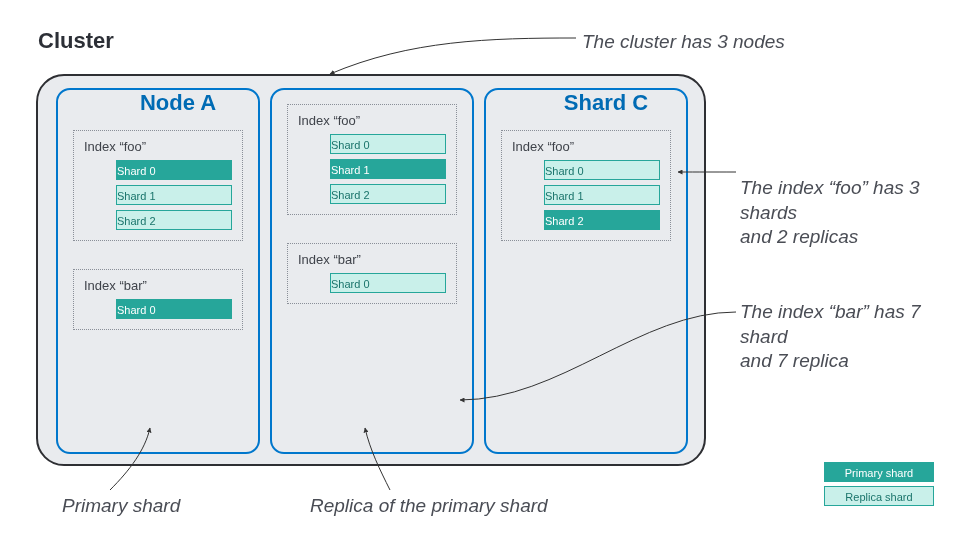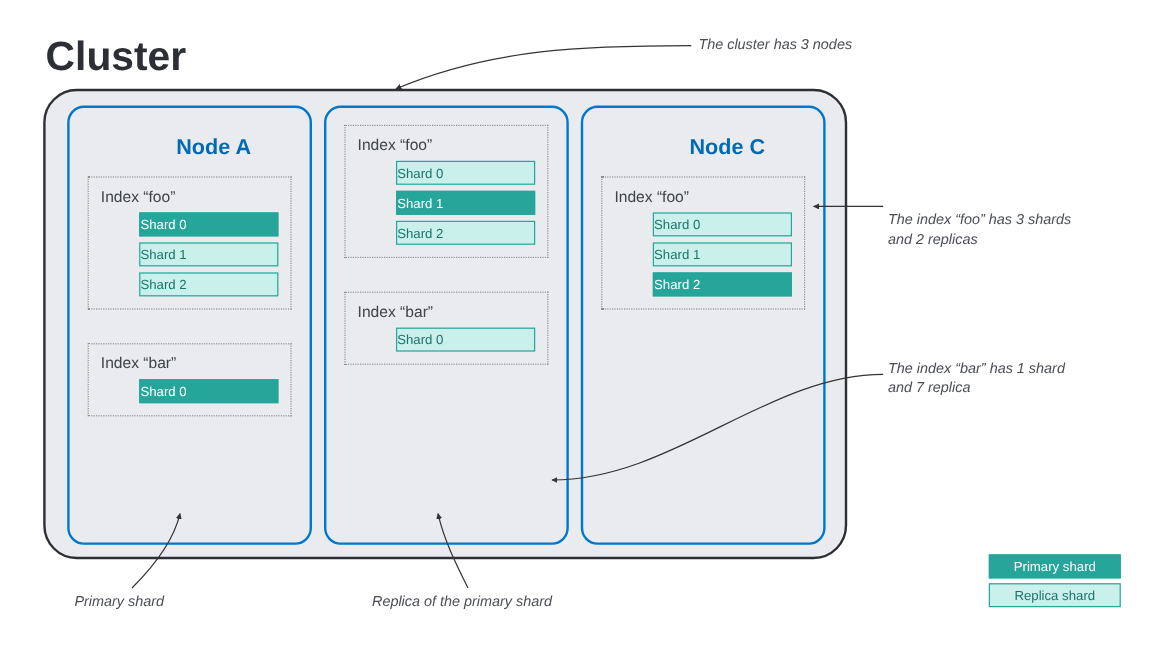--- a/index.html
+++ b/index.html
@@ -6,21 +6,21 @@
   body {
     font-family: -apple-system, BlinkMacSystemFont, "Segoe UI", Helvetica, Arial, sans-serif;
     width: 960px; height: 540px;
     background: #fff;
     position: relative;
     color: #343741;
   }
   .title {
     position: absolute;
     left: 38px; top: 28px;
-    font-size: 34px;
+    font-size: 22px;
     font-weight: 700;
     color: #2c2f36;
   }
   .cluster-box {
     position: absolute;
     left: 36px; top: 74px;
     width: 670px; height: 392px;
     border: 2px solid #2e2f33;
     border-radius: 28px;
     background: #e9ebee;
@@ -31,24 +31,24 @@
     width: 204px; height: 366px;
     border: 2px solid #0077cc;
     border-radius: 14px;
     background: #e9ebee;
     text-align: center;
   }
   .node-a { left: 18px; }
   .node-b { left: 232px; }
   .node-c { left: 446px; }
   .node-title {
-    font-size: 18px;
+    font-size: 22px;
     font-weight: 700;
     color: #006bb4;
-    margin-top: 22px;
+    margin-top: 0;
     padding-left: 40px;
   }
   .index-box {
     margin: 14px auto 0 auto;
     width: 170px;
     border: 1px dotted #8a8f98;
     padding: 8px 10px 10px 10px;
     text-align: left;
   }
   .index-box.bar { margin-top: 28px; }
@@ -64,21 +64,21 @@
     color: #fff;
     border: 1px solid #26a69a;
     margin-top: 5px;
     margin-left: 32px;
   }
   .shard.primary { background: #26a69a; color: #fff; }
   .shard.replica { background: #c9f0ea; color: #1a746b; }
   .annot {
     position: absolute;
     font-style: italic;
-    font-size: 12px;
+    font-size: 19px;
     color: #4a4d55;
     line-height: 1.3;
   }
   .legend {
     position: absolute;
     right: 26px; bottom: 34px;
     width: 110px;
   }
   .legend-item {
     height: 20px; line-height: 20px;
@@ -122,40 +122,40 @@
       <div class="shard primary">Shard 1</div>
       <div class="shard replica">Shard 2</div>
     </div>
     <div class="index-box bar">
       <div class="index-label">Index “bar”</div>
       <div class="shard replica">Shard 0</div>
     </div>
   </div>
 
   <div class="node node-c">
-    <div class="node-title">Node C</div>
+    <div class="node-title">Shard C</div>
     <div class="index-box">
       <div class="index-label">Index “foo”</div>
       <div class="shard replica">Shard 0</div>
       <div class="shard replica">Shard 1</div>
       <div class="shard primary">Shard 2</div>
     </div>
   </div>
 
 </div>
 
 <div class="annot" style="left:582px; top:30px;">The cluster has 3 nodes</div>
 
 <div class="annot" style="left:740px; top:176px;">
   <span>The index “foo” has 3 shards</span><br>
   <span>and 2 replicas</span>
 </div>
 
 <div class="annot" style="left:740px; top:300px;">
-  <span>The index “bar” has 1 shard</span><br>
+  <span>The index “bar” has 7 shard</span><br>
   <span>and 7 replica</span>
 </div>
 
 <div class="annot" style="left:62px; top:494px;">Primary shard</div>
 <div class="annot" style="left:310px; top:494px;">Replica of the primary shard</div>
 
 <div class="legend">
   <div class="legend-item" style="background:#26a69a;color:#fff;">Primary shard</div>
   <div class="legend-item" style="background:#c9f0ea;color:#1a746b;text-align:center;">Replica shard</div>
 </div>

